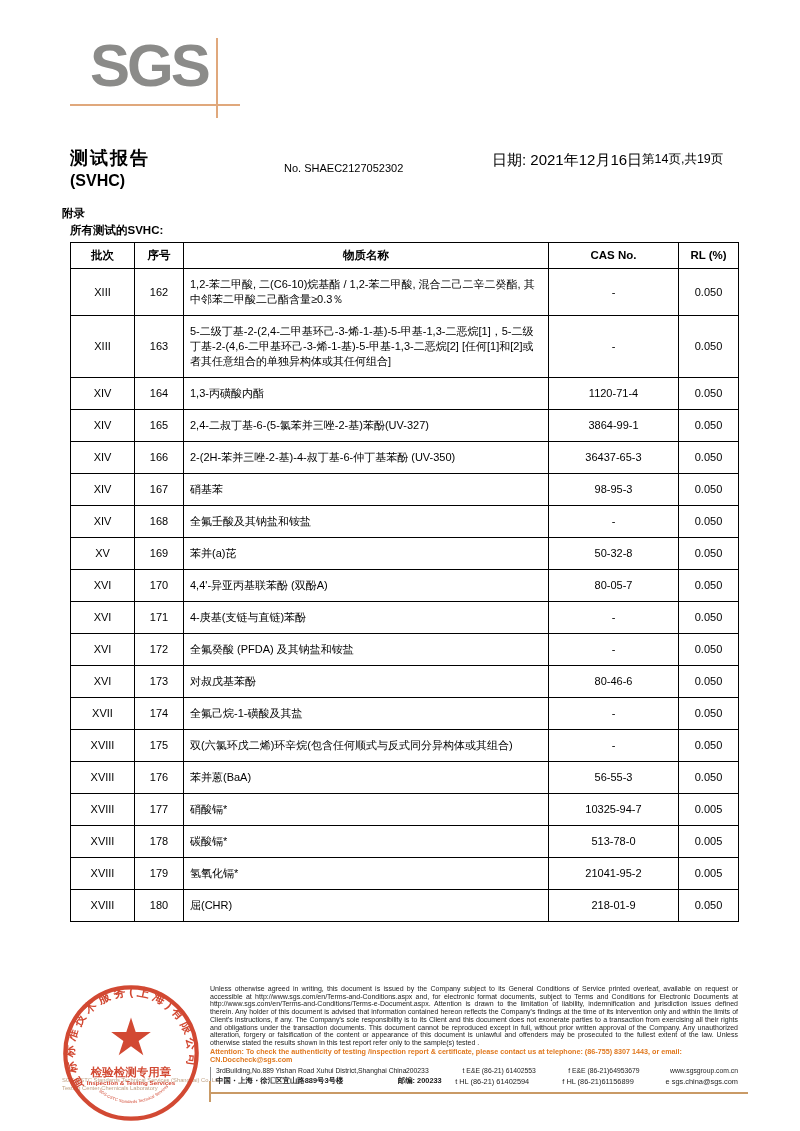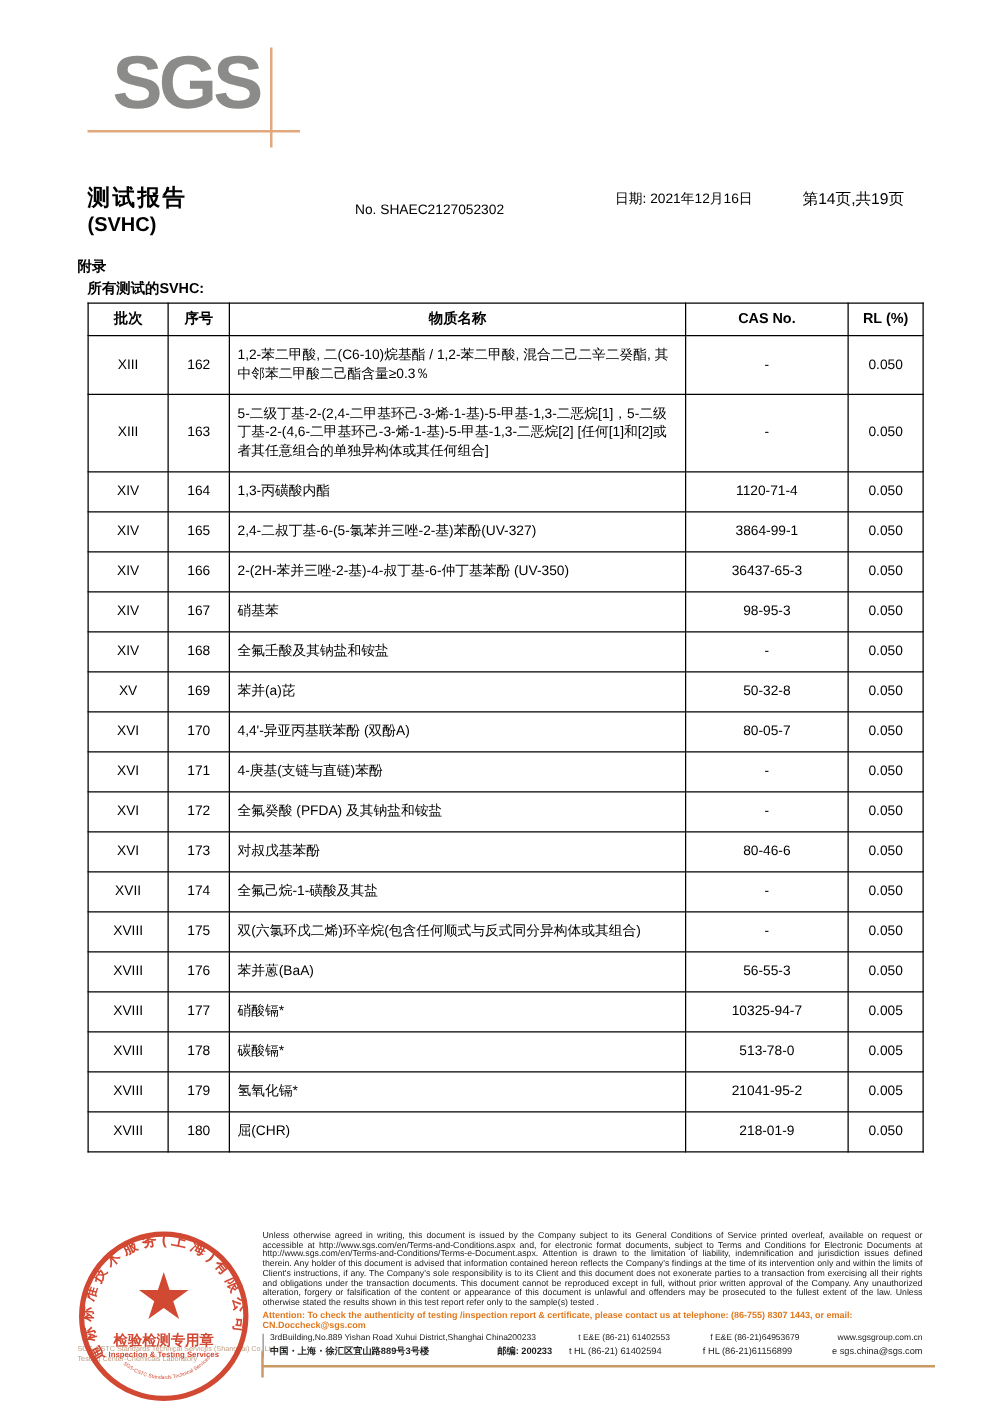--- a/index.html
+++ b/index.html
@@ -9,40 +9,40 @@
   }
   
   .logo-text{position:absolute;left:90px;top:36px;font-size:60px;font-weight:bold;
     color:#8b8b89;letter-spacing:-3px;line-height:1;}
   .cross-h{position:absolute;left:70px;top:104px;width:170px;height:2px;background:#e0a87c;}
   .cross-v{position:absolute;left:216px;top:38px;width:2px;height:80px;background:#e0a87c;}
 
   .report-title{position:absolute;left:70px;top:146px;font-size:18px;font-weight:bold;letter-spacing:2px;}
   .report-subtitle{position:absolute;left:70px;top:172px;font-size:16px;font-weight:bold;}
   .report-no{position:absolute;left:284px;top:162px;font-size:11px;}
-  .report-date{position:absolute;left:492px;top:151px;font-size:11px;}
+  .report-date{position:absolute;left:492px;top:151px;font-size:15px;}
   .report-page{position:absolute;left:642px;top:151px;font-size:12.5px;}
   .appendix{position:absolute;left:62px;top:206px;font-size:11.5px;font-weight:bold;}
   .table-caption{position:absolute;left:70px;top:223px;font-size:11.5px;font-weight:bold;}
 
   
   .tbl-wrap{position:absolute;left:70px;top:242px;width:668px;}
   table.svhc{border-collapse:collapse;width:668px;table-layout:fixed;
     font-size:11px;line-height:15px;}
   table.svhc th,table.svhc td{border:1.5px solid #000;padding:8px 6px;vertical-align:middle;}
   table.svhc th{font-weight:bold;text-align:center;font-size:11.5px;padding:5px 4px;}
   td.col-batch,td.col-seq,td.col-cas,td.col-rl{text-align:center;}
   td.col-name{text-align:left;}
 
   
   .legal-block{position:absolute;left:210px;top:985px;width:528px;}
   .legal-text{font-size:7px;line-height:7.7px;text-align:justify;color:#1c1c1c;}
   .attention-text{font-size:7.2px;line-height:8px;font-weight:bold;color:#e0781e;margin-top:1px;}
   .address{margin-top:3px;border-left:1.2px solid #8a8a8a;padding-left:5px;font-size:6.8px;color:#1c1c1c;}
-  .addr-row{display:flex;align-items:center;margin-top:2px;white-space:nowrap;}
+  .addr-row{display:flex;align-items:flex-end;margin-top:2px;white-space:nowrap;}
   .seg-street{width:190px;}
   .seg-post{width:60px;}
   .seg-tel{width:112px;}
   .seg-fax{width:108px;}
   .seg-web{flex:1;}
   .addr-cn{font-size:7.4px;font-weight:bold;}
   .addr-cn .seg-tel,.addr-cn .seg-fax,.addr-cn .seg-web{font-weight:normal;}
 
   .rule-h{position:absolute;left:210px;top:1092px;width:538px;height:2px;background:#c99a66;}
   .rule-v{position:absolute;left:209px;top:1081px;width:2px;height:21px;background:#c99a66;}

